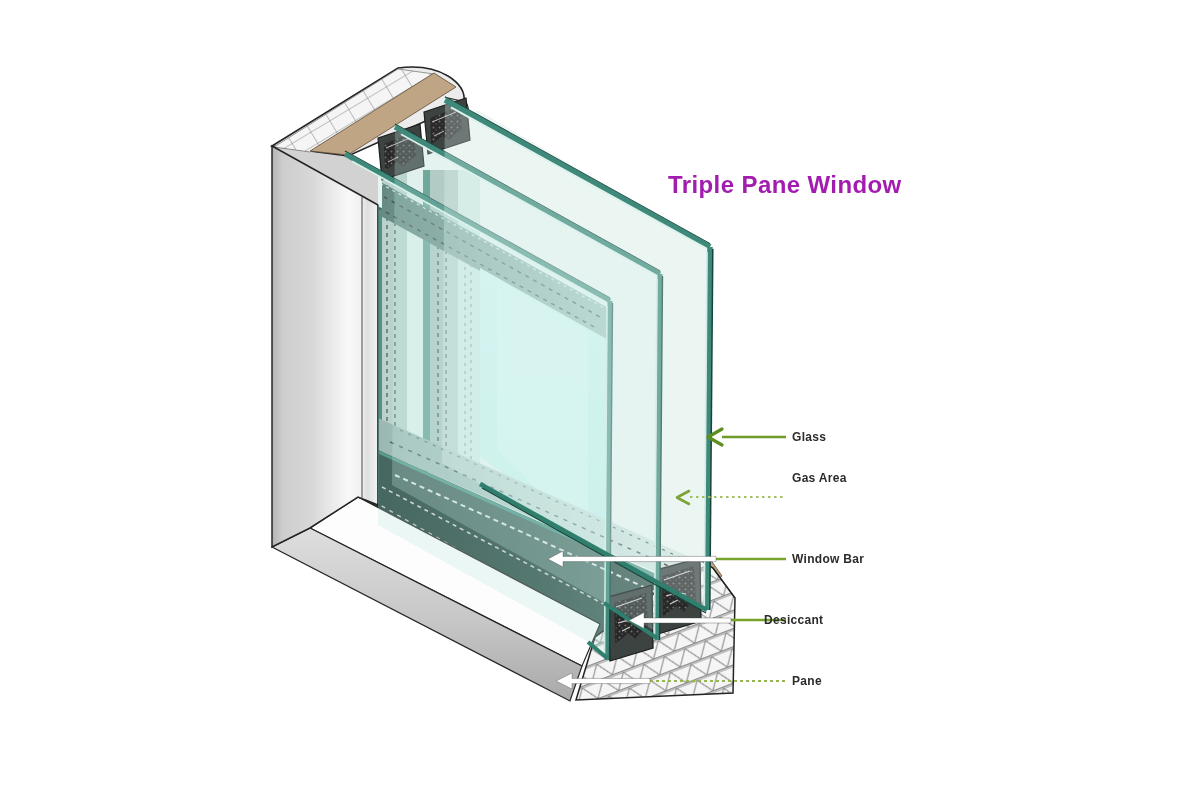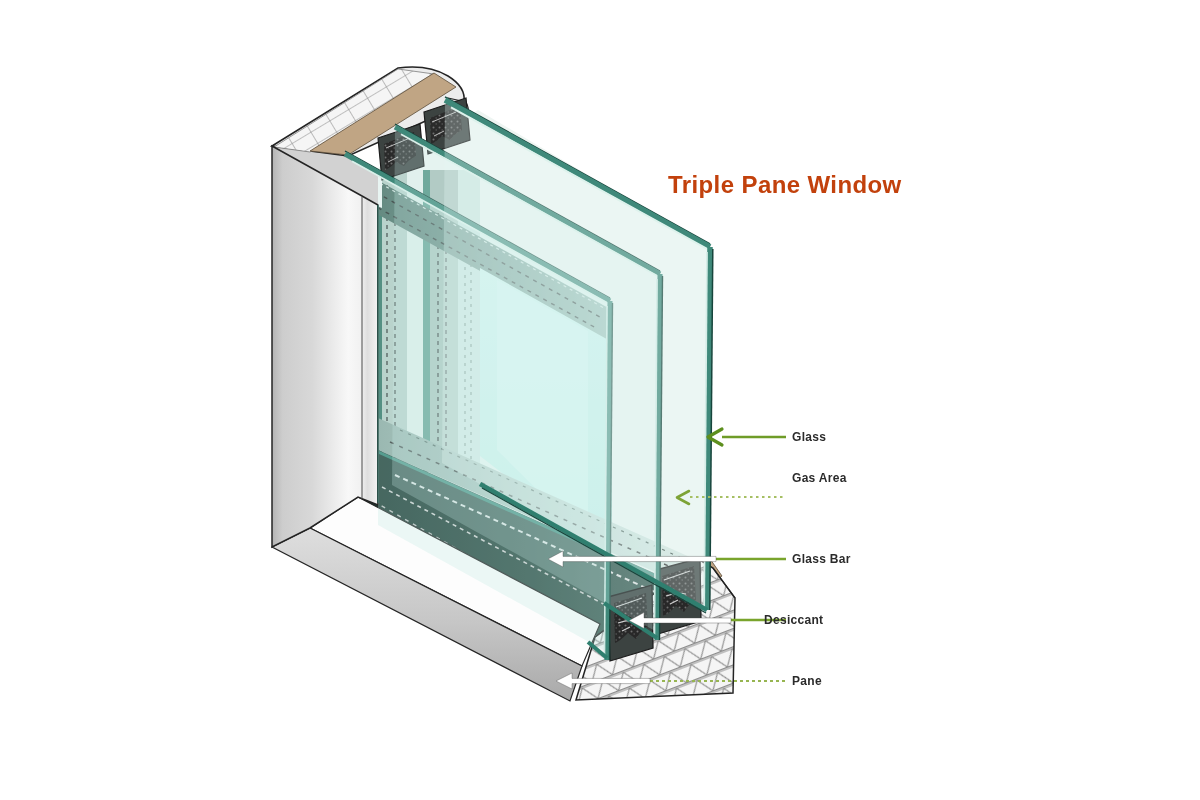--- a/index.html
+++ b/index.html
@@ -2,21 +2,21 @@
 <html><head>
 <meta charset="utf-8">
 <style>
   html,body{margin:0;padding:0;background:#ffffff;}
   #stage{position:relative;width:1200px;height:800px;background:#ffffff;overflow:hidden;
          font-family:"Liberation Sans", sans-serif;}
   #diagram-svg{position:absolute;left:0;top:0;}
   .diagram-label{position:absolute;height:24px;display:flex;align-items:center;
     font-size:12px;font-weight:700;color:#2b2b2b;letter-spacing:0.3px;white-space:nowrap;}
   #page-title{position:absolute;left:668px;top:171px;font-size:24px;font-weight:700;
-    color:#c2410c;letter-spacing:0.4px;white-space:nowrap;}
+    color:#a21caf;letter-spacing:0.4px;white-space:nowrap;}
   #lbl-glass{left:792px;top:425px;}
   #lbl-gas{left:792px;top:466px;}
   #lbl-spacer{left:792px;top:547px;}
   #lbl-desiccant{left:764px;top:608px;}
   #lbl-frame{left:792px;top:669px;}
 </style>
 </head>
 <body>
 
 <div id="stage">
@@ -225,17 +225,17 @@
     <g>
       <line x1="650" y1="681" x2="786" y2="681" stroke="#97b551" stroke-width="2.2" stroke-dasharray="3,3"></line>
       <polygon points="650,678.4 572,678.4 572,673 556,681 572,689 572,683.6 650,683.6" fill="#ffffff" stroke="#4c4c4c" stroke-width="0.7" stroke-opacity="0.55"></polygon>
     </g>
   </g>
 </svg>
 
 <div id="page-title">Triple Pane Window</div>
 <div id="lbl-glass" class="diagram-label">Glass</div>
 <div id="lbl-gas" class="diagram-label">Gas Area</div>
-<div id="lbl-spacer" class="diagram-label">Glass Bar</div>
+<div id="lbl-spacer" class="diagram-label">Window Bar</div>
 <div id="lbl-desiccant" class="diagram-label">Desiccant</div>
 <div id="lbl-frame" class="diagram-label">Pane</div>
 
 </div>
 
 </body></html>

